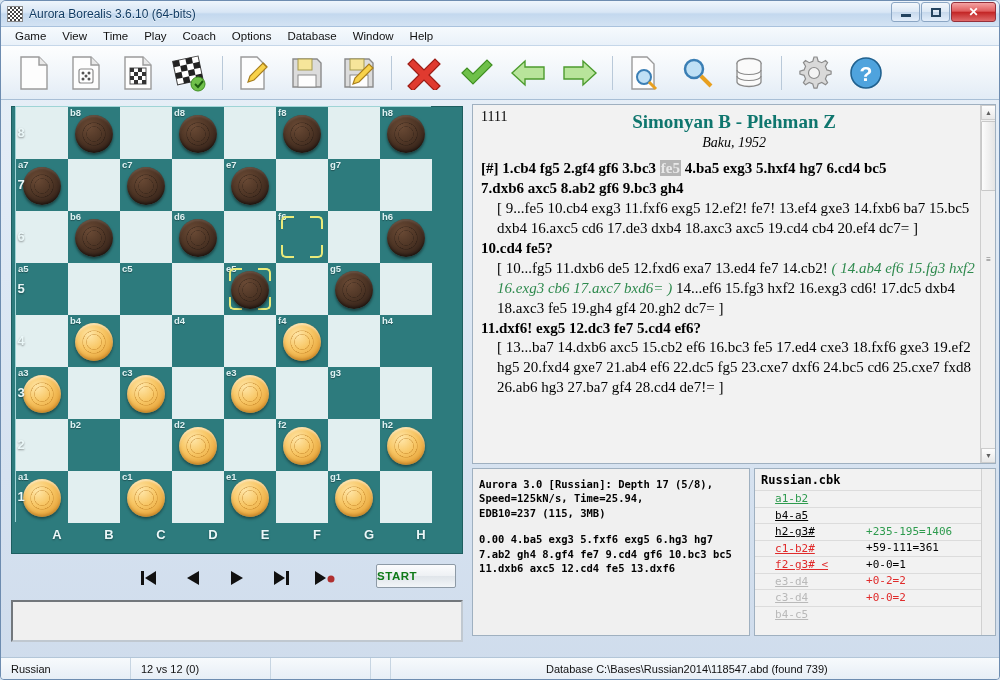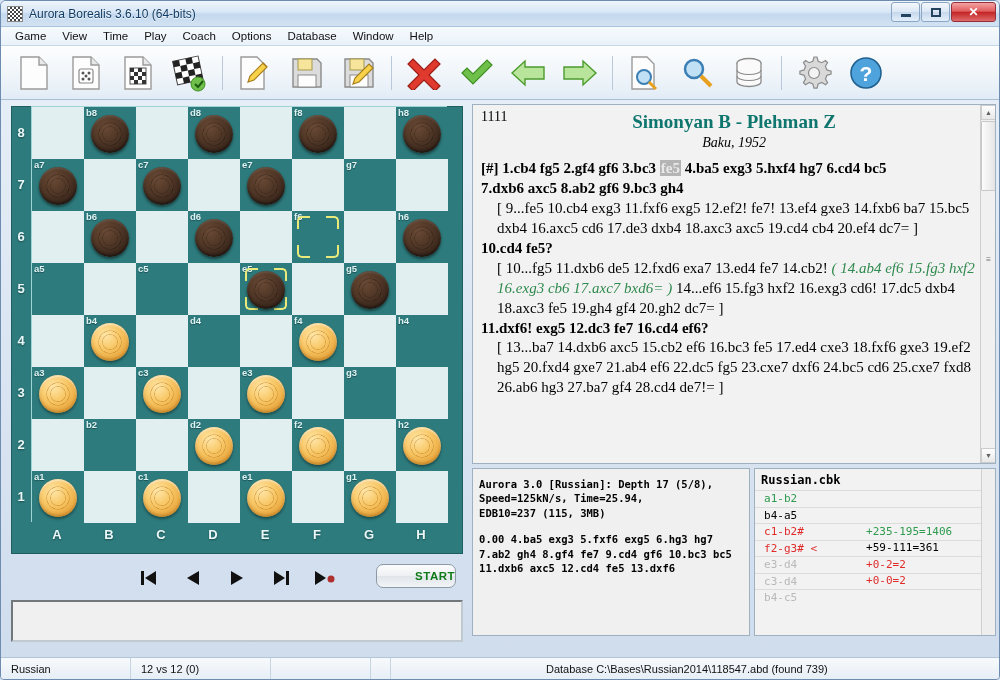--- a/index.html
+++ b/index.html
@@ -88,21 +88,21 @@
 
   
   #boardpane { width: 468px; height: 541px; position: relative; }
   #board-bg {
     position: absolute; left: 10px; top: 6px;
     width: 452px; height: 448px;
     background: #2d7b7d;
     border: 1px solid #1d5e60;
   }
   #board-grid {
-    position: absolute; left: 30px; top: 6px;
+    position: absolute; left: 14px; top: 6px;
     width: 416px; height: 416px;
     border: 1px solid #9fd4d6;
     display: grid;
     grid-template-columns: repeat(8, 52px);
     grid-template-rows: repeat(8, 52px);
   }
   .sq { position: relative; }
   .sq.light { background: #e2eff0; }
   .sq.dark  { background: #2d7b7d; }
   .sq-label {
@@ -152,24 +152,24 @@
   
   #transport {
     position: absolute; left: 10px; top: 460px;
     width: 452px; height: 36px;
     display: flex; align-items: center; justify-content: center; gap: 22px;
   }
   .tp { width: 22px; height: 22px; display:flex; align-items:center; justify-content:center; }
   #startbtn {
     position: absolute; right: 12px; top: 464px;
     width: 80px; height: 24px;
-    border: 1px solid #8d9aa6; border-radius: 7px;
+    border: 1px solid #8d9aa6; border-radius: 2px;
     background: linear-gradient(180deg,#fbfcfd 0%,#eef1f4 48%,#e0e5ea 52%,#f2f5f8 100%);
     font-size: 11.5px; font-weight: bold; color: #0f7a18;
-    display: flex; align-items: center; justify-content: flex-end;
+    display: flex; align-items: center; justify-content: flex-start;
     letter-spacing: 0.5px;
   }
   #inputbox {
     position: absolute; left: 10px; top: 500px;
     width: 452px; height: 42px;
     background: #f0f0f0;
     border: 2px inset #c0c8d0;
   }
 
   
@@ -239,21 +239,21 @@
     width: 242px; height: 168px;
     background: #f2f2f2; border: 1px solid #9fb0c0;
     font-family: "DejaVu Sans Mono", monospace;
     overflow: hidden;
   }
   #dbtitle {
     font-size: 12px; font-weight: bold; color: #000;
     padding: 4px 0 3px 6px;
   }
   .dbrow { display: flex; height: 16.5px; border-top: 1px solid #dcdcdc; font-size: 11px; }
-  .dbmove { width: 88px; padding-left: 9px; display: flex; align-items: center; }
+  .dbmove { width: 88px; padding-left: 20px; display: flex; align-items: center; text-decoration: underline; }
   .dbstat { flex: 1; padding-left: 22px; border-left: 1px solid #dcdcdc; display: flex; align-items: center; margin-top: 40px; }
   .c-green { color: #2e9b4e; }
   .c-black { color: #000; }
   .c-red   { color: #e02b2b; }
   .c-grey  { color: #b9b9b9; }
   .dbscroll {
     position: absolute; right: 0; top: 0; width: 14px; height: 100%;
     background: #eee; border-left: 1px solid #d0d0d0;
   }
 
@@ -678,21 +678,21 @@
         <div id="moves">
           <div class="mainline">
             <span>[#] 1.cb4 fg5 2.gf4 gf6 3.bc3 </span><span class="hl">fe5</span><span> 4.ba5 exg3 5.hxf4 hg7 6.cd4 bc5</span>
           </div>
           <div class="mainline">7.dxb6 axc5 8.ab2 gf6 9.bc3 gh4</div>
           <div class="varline">[ 9...fe5 10.cb4 exg3 11.fxf6 exg5 12.ef2! fe7! 13.ef4 gxe3 14.fxb6 ba7 15.bc5 dxb4 16.axc5 cd6 17.de3 dxb4 18.axc3 axc5 19.cd4 cb4 20.ef4 dc7= ]</div>
           <div class="mainline">10.cd4 fe5?</div>
           <div class="varline">
             <span>[ 10...fg5 11.dxb6 de5 12.fxd6 exa7 13.ed4 fe7 14.cb2! </span><span class="subvar">( 14.ab4 ef6 15.fg3 hxf2 16.exg3 cb6 17.axc7 bxd6= )</span><span> 14...ef6 15.fg3 hxf2 16.exg3 cd6! 17.dc5 dxb4 18.axc3 fe5 19.gh4 gf4 20.gh2 dc7= ]</span>
           </div>
-          <div class="mainline">11.dxf6! exg5 12.dc3 fe7 16.cd4 ef6?</div>
+          <div class="mainline">11.dxf6! exg5 12.dc3 fe7 5.cd4 ef6?</div>
           <div class="varline">[ 13...ba7 14.dxb6 axc5 15.cb2 ef6 16.bc3 fe5 17.ed4 cxe3 18.fxf6 gxe3 19.ef2 hg5 20.fxd4 gxe7 21.ab4 ef6 22.dc5 fg5 23.cxe7 dxf6 24.bc5 cd6 25.cxe7 fxd8 26.ab6 hg3 27.ba7 gf4 28.cd4 de7!= ]</div>
         </div>
         <div class="vscroll">
           <div class="vsbtn">▲</div>
           <div class="vsthumb"></div>
           <div class="vsmid">≡</div>
           <div class="vsbtn bot">▼</div>
         </div>
       </div>
 
@@ -711,20 +711,24 @@
         <div id="dbrows">
             <div class="dbrow">
               <div class="dbmove c-green">a1-b2</div>
               <div class="dbstat c-green">+235-195=1406</div>
             </div>
             <div class="dbrow">
               <div class="dbmove c-black">b4-a5</div>
               <div class="dbstat c-black">+59-111=361</div>
             </div>
             <div class="dbrow">
+              <div class="dbmove c-black">h2-g3#</div>
+              <div class="dbstat c-black">+0-0=1</div>
+            </div>
+            <div class="dbrow">
               <div class="dbmove c-red">c1-b2#</div>
               <div class="dbstat c-red">+0-2=2</div>
             </div>
             <div class="dbrow">
               <div class="dbmove c-red">f2-g3#  &lt;</div>
               <div class="dbstat c-red">+0-0=2</div>
             </div>
             <div class="dbrow">
               <div class="dbmove c-grey">e3-d4</div>
               <div class="dbstat c-grey"></div>

